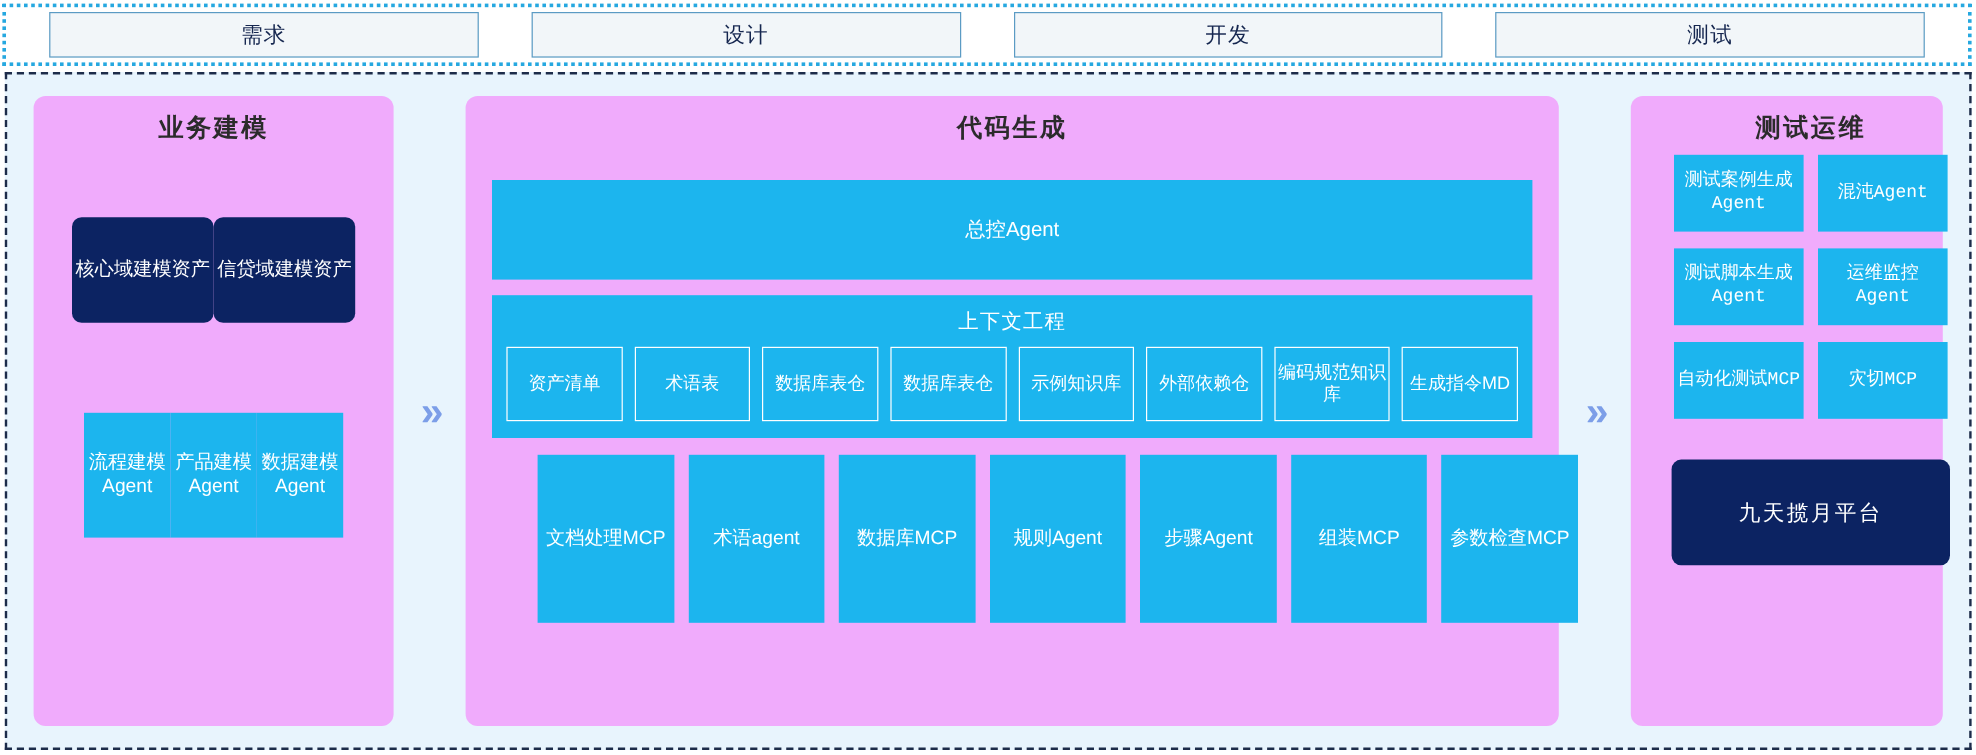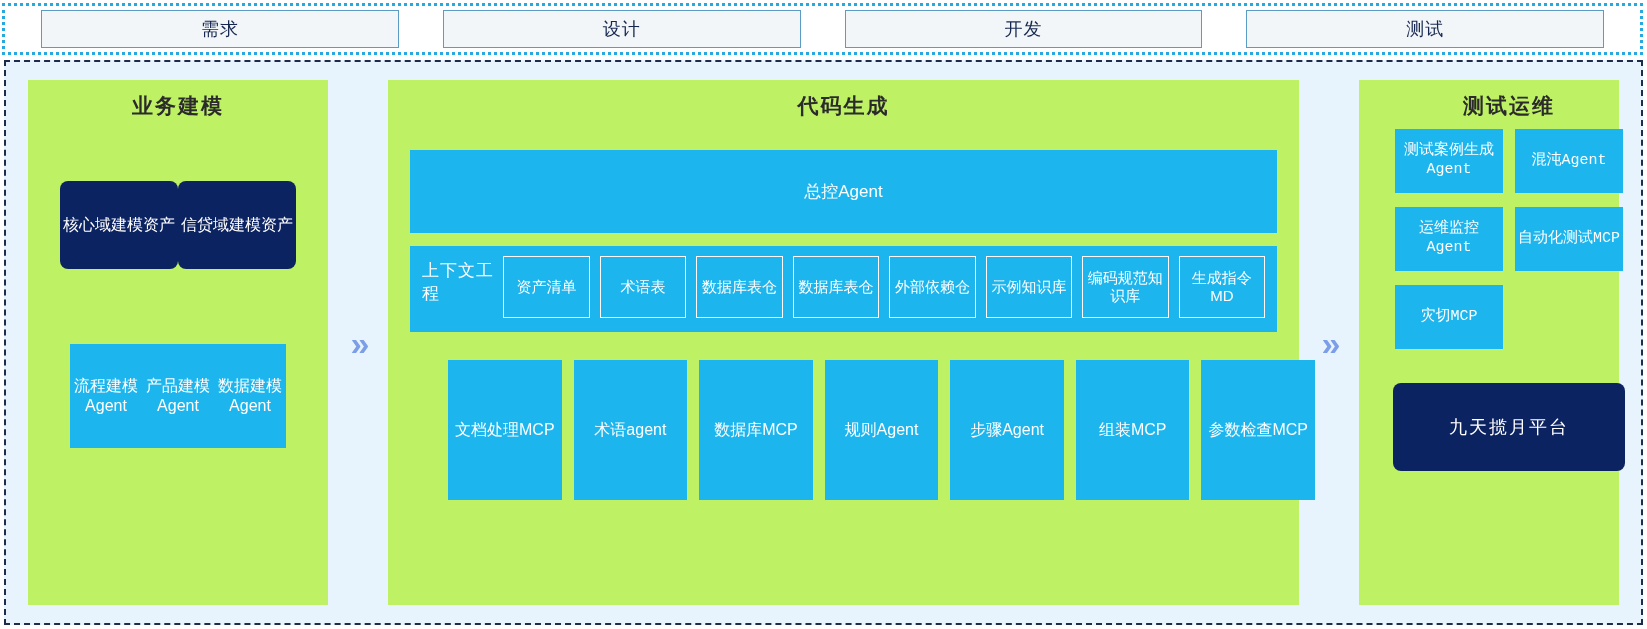--- a/index.html
+++ b/index.html
@@ -62,26 +62,27 @@
     height: 565px;
     box-sizing: border-box;
     border: 2px dashed #1d2c4a;
     background: #e8f4fd;
     display: flex;
     align-items: stretch;
     padding: 18px 22px;
   }
 
   .panel {
-    background: #bef264;
+    background: #f0abfc;
     box-sizing: border-box;
     display: flex;
     flex-direction: column;
     align-items: center;
     padding-top: 12px;
+    border-radius: 10px;
   }
   .panel-left  { width: 300px; }
   .panel-mid   { flex: 1 1 auto; margin: 0 0; }
   .panel-right { width: 260px; padding-left: 40px; }
 
   .panel-title {
     font-size: 21px;
     font-weight: bold;
     color: #2b2b2b;
     letter-spacing: 2px;
@@ -153,21 +154,21 @@
     height: 83px;
     margin-top: 24px;
     font-size: 17px;
   }
   .context-block {
     background: #1cb5ee;
     margin-top: 13px;
     padding: 10px 12px 14px 12px;
     box-sizing: border-box;
     display: flex;
-    flex-direction: row;
+    flex-direction: column;
     align-items: center;
   }
   .context-title {
     color: #ffffff;
     font-size: 17px;
     margin-bottom: 10px;
     letter-spacing: 1px;
   }
   .context-row {
     display: flex;
@@ -185,21 +186,21 @@
     justify-content: center;
     text-align: center;
     font-size: 15px;
     line-height: 1.2;
     padding: 2px 2px;
     box-sizing: border-box;
   }
   .tool-row {
     display: flex;
     gap: 12px;
-    margin-top: 28px;
+    margin-top: 14px;
     width: 100%;
     padding-left: 38px;
   }
   .tool-row .tile {
     flex: 1 1 0;
     height: 140px;
     font-size: 16px;
   }
 
   
@@ -291,24 +292,24 @@
             <div class="ctx-item">
               <span>术语表</span>
             </div>
             <div class="ctx-item">
               <span>数据库表仓</span>
             </div>
             <div class="ctx-item">
               <span>数据库表仓</span>
             </div>
             <div class="ctx-item">
+              <span>示例知识库</span>
+            </div>
+            <div class="ctx-item">
               <span>外部依赖仓</span>
-            </div>
-            <div class="ctx-item">
-              <span>示例知识库</span>
             </div>
             <div class="ctx-item">
               <span>编码规范知识库</span>
             </div>
             <div class="ctx-item">
               <span>生成指令MD</span>
             </div>
           </div>
         </div>
 
@@ -347,20 +348,23 @@
       <div class="panel-title">测试运维</div>
 
       <div class="right-grid">
         <div class="tile">
           <span>测试案例生成Agent</span>
         </div>
         <div class="tile">
           <span>混沌Agent</span>
         </div>
         <div class="tile">
+          <span>测试脚本生成Agent</span>
+        </div>
+        <div class="tile">
           <span>运维监控Agent</span>
         </div>
         <div class="tile">
           <span>自动化测试MCP</span>
         </div>
         <div class="tile">
           <span>灾切MCP</span>
         </div>
       </div>
 

